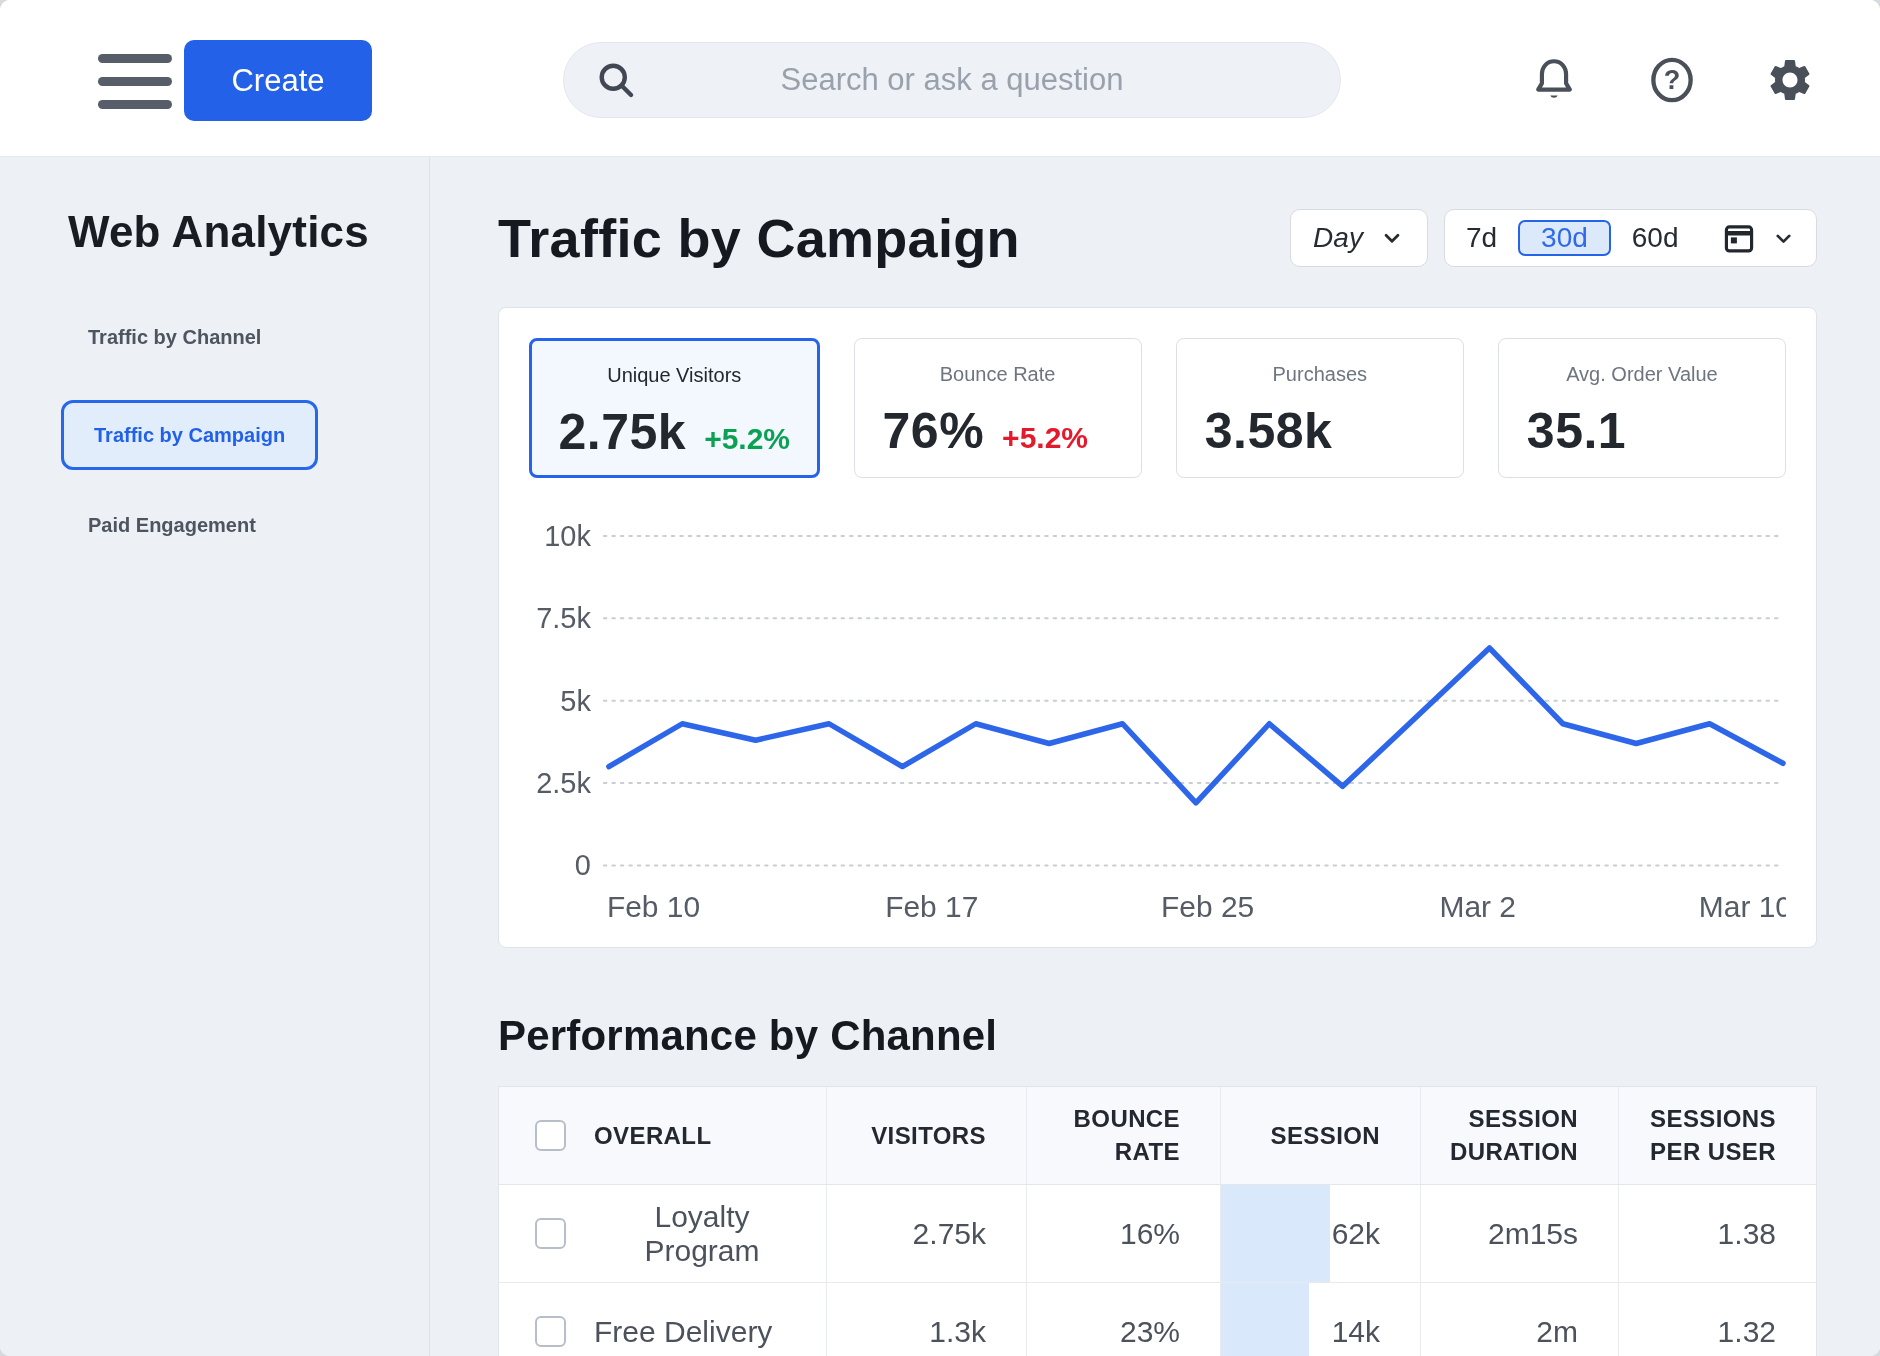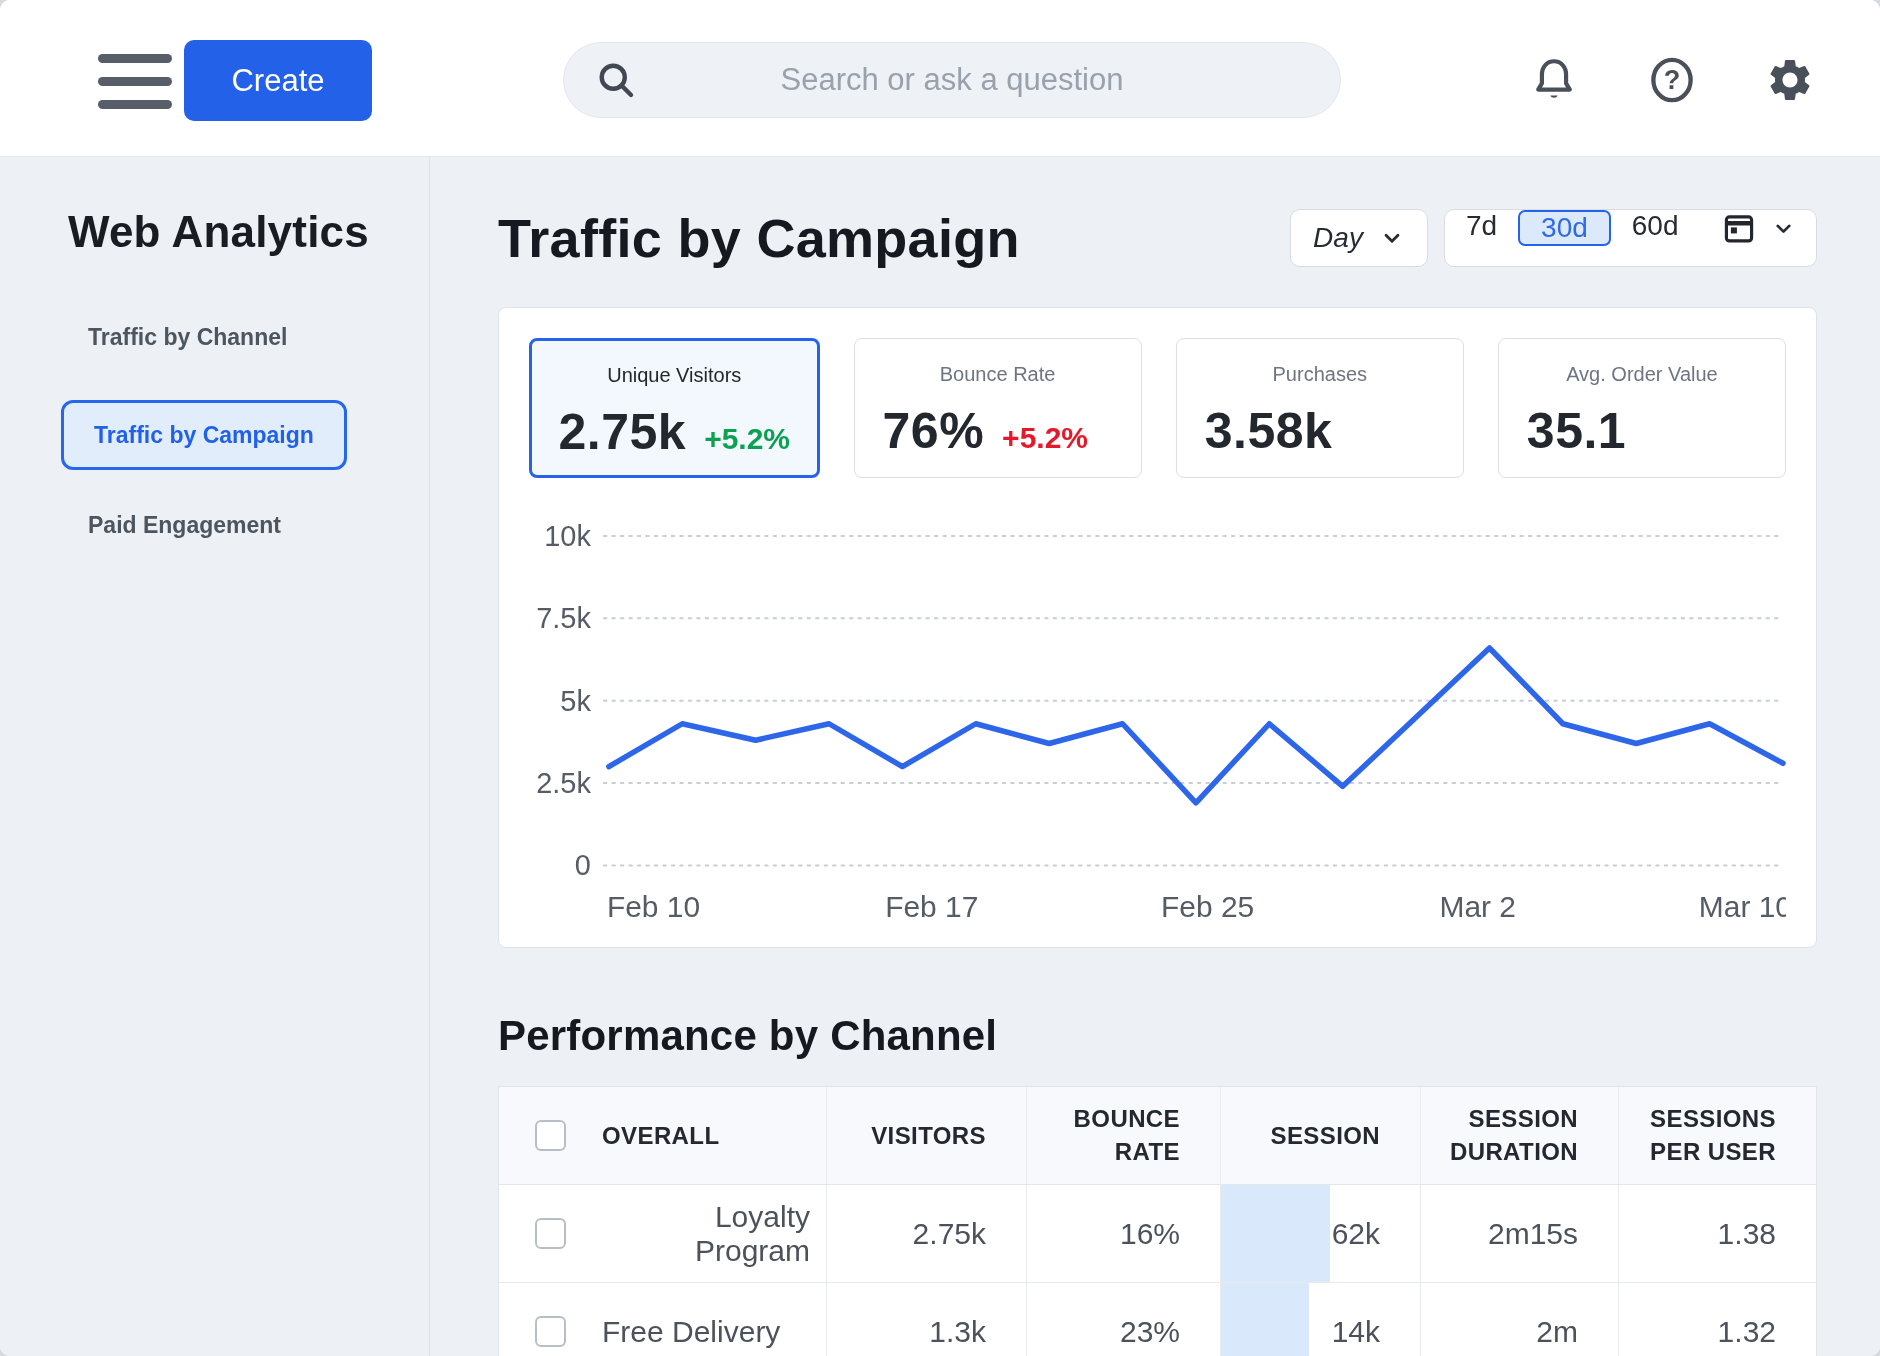--- a/index.html
+++ b/index.html
@@ -14,49 +14,49 @@
   .search-pill svg{flex:0 0 auto;}
   .search-input{flex:1;border:none;background:transparent;outline:none;font-family:inherit;font-size:31px;color:#a21caf;text-align:center;padding-right:46px;}
   .search-input::placeholder{color:#99a1ad;}
   .topbar-icons{position:absolute;right:64px;top:54px;display:flex;gap:66px;align-items:center;}
   .icon-btn{width:52px;height:52px;display:flex;align-items:center;justify-content:center;cursor:pointer;background:none;border:none;padding:0;}
   
   .app-body{flex:1;display:flex;min-height:0;}
   .sidebar{width:430px;flex:0 0 auto;background:#edf0f4;border-right:1px solid #dfe2e7;box-sizing:border-box;padding:50px 30px 0 68px;}
   .sidebar-title{font-size:44px;font-weight:700;color:#191d23;letter-spacing:.2px;margin:0 0 58px 0;}
   .side-nav{margin-left:20px;}
-  .nav-item{font-size:23px;font-weight:600;color:#4d5560;line-height:44px;margin-bottom:41px;cursor:pointer;}
+  .nav-item{font-size:20px;font-weight:600;color:#4d5560;line-height:44px;margin-bottom:41px;cursor:pointer;}
   .nav-item.active{display:inline-block;color:#2161e9;background:#e2edfc;border:3px solid #2767ea;border-radius:12px;padding:10px 30px;margin-left:-27px;margin-bottom:33px;line-height:44px;}
   .main{flex:1;background:#edf0f5;box-sizing:border-box;padding:50px 63px 0 68px;overflow:hidden;}
   .main-header{display:flex;align-items:center;margin-bottom:38px;}
   .page-title{font-size:54px;font-weight:700;color:#16191f;margin:0;flex:1;letter-spacing:.3px;}
   .controls{display:flex;align-items:center;gap:16px;}
   .day-btn{height:58px;background:#fff;border:1.5px solid #d8dce2;border-radius:10px;display:flex;align-items:center;gap:16px;padding:0 22px;font-size:28px;color:#272c33;font-family:inherit;cursor:pointer;box-sizing:border-box;font-style:italic;}
-  .range-group{height:58px;background:#fff;border:1.5px solid #d8dce2;border-radius:10px;display:flex;align-items:flex-start;box-sizing:border-box;overflow:hidden;}
+  .range-group{height:58px;background:#fff;border:1.5px solid #d8dce2;border-radius:10px;display:flex;align-items:center;box-sizing:border-box;overflow:hidden;}
   .range-btn{min-width:70px;padding:0 21px;display:flex;align-items:center;justify-content:center;font-size:28px;color:#272c33;background:none;border:none;font-family:inherit;cursor:pointer;}
   .range-btn.selected{color:#2e6ae8;background:#dce9fb;border:2.5px solid #2563eb;border-radius:7px;}
   .range-divider{width:1.5px;background:#dfe3e8;}
   .cal-btn{display:flex;align-items:center;gap:14px;padding:0 20px;background:none;border:none;cursor:pointer;}
   
   .chart-card{background:#fff;border:1.5px solid #dfe3e9;border-radius:8px;padding:30px 30px 10px 30px;}
   .stat-row{display:flex;gap:34px;margin-bottom:28px;}
   .stat-card{flex:1;height:140px;background:#fff;border:1.5px solid #dcdfe5;border-radius:8px;box-sizing:border-box;padding:24px 28px;cursor:pointer;}
   .stat-card.selected{border:3px solid #2563eb;background:#f3f8fe;padding:22.5px 26.5px;}
   .stat-label{font-size:20px;color:#6d7580;margin-bottom:16px;text-align:center;}
   .stat-card.selected .stat-label{color:#23272e;}
   .stat-value-row{display:flex;align-items:baseline;gap:18px;}
   .stat-value{font-size:50px;font-weight:700;color:#23272e;letter-spacing:.5px;}
   .stat-delta{font-size:30px;font-weight:700;}
   
   .section-title{font-size:42px;font-weight:700;color:#16191f;margin:64px 0 26px 0;letter-spacing:.2px;}
   .perf-table{background:#fff;border:1.5px solid #e2e5ea;}
   .t-row{display:grid;grid-template-columns:327px 200px 194px 200px 198px 1fr;}
   .t-head{background:#f7f9fc;border-bottom:1px solid #e3e6eb;}
   .t-cell{box-sizing:border-box;display:flex;align-items:center;justify-content:flex-end;text-align:right;padding:0 40px 0 16px;border-left:1px solid #e8ebef;position:relative;}
-  .t-cell:first-child{border-left:none;justify-content:flex-start;text-align:right;padding:0 16px 0 36px;gap:36px;}
+  .t-cell:first-child{border-left:none;justify-content:flex-start;text-align:center;padding:0 16px 0 36px;gap:28px;}
   .t-head .t-cell{height:97px;font-size:24px;font-weight:700;color:#242931;letter-spacing:.4px;line-height:1.35;}
   .t-body .t-row{border-bottom:1px solid #e8eaee;}
   .t-body .t-cell{height:97px;font-size:30px;color:#4c525c;}
   .checkbox{width:27px;height:27px;border:2.5px solid #b8bec8;border-radius:6px;background:#fff;flex:0 0 auto;cursor:pointer;}
   .session-bar{position:absolute;left:0;top:0;bottom:0;background:#d9e8fb;}
   .cell-text{position:relative;z-index:1;}
   .hdr-2line{white-space:pre-line;}
   svg text{font-family:"Liberation Sans","DejaVu Sans",sans-serif;}
 </style>
 </head>

